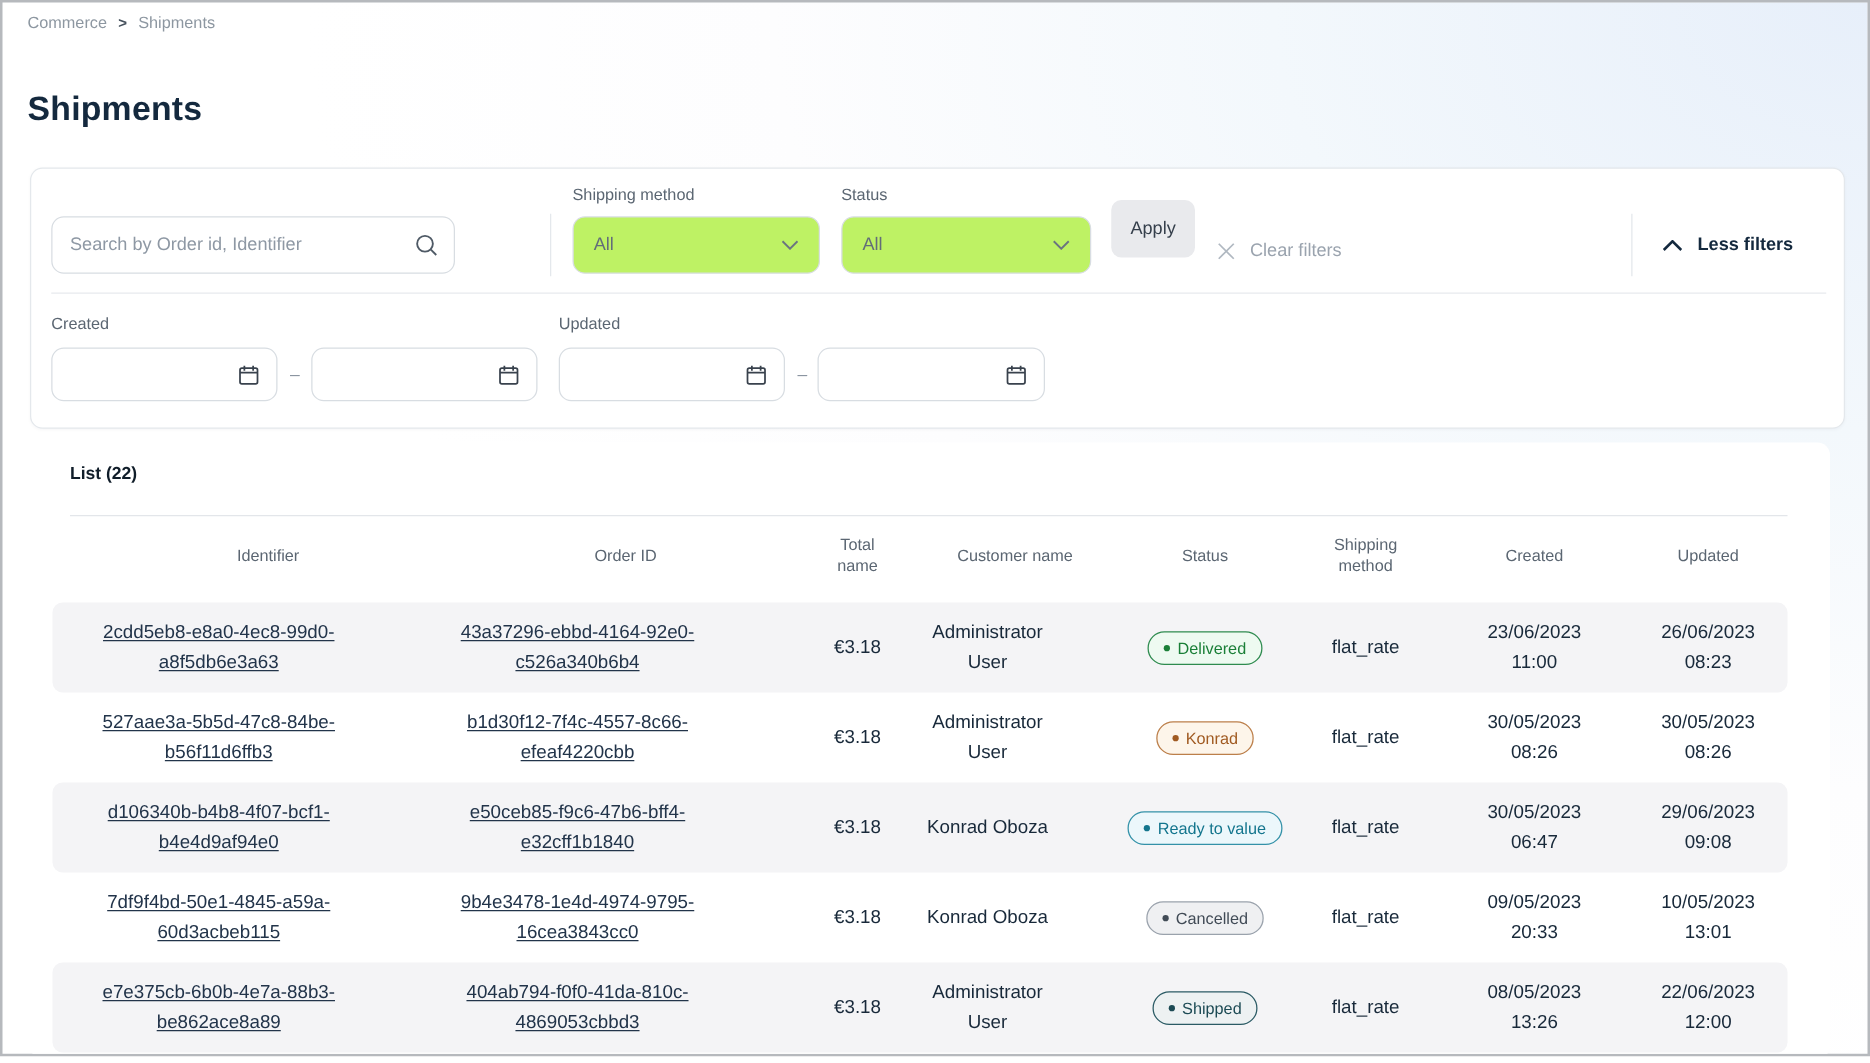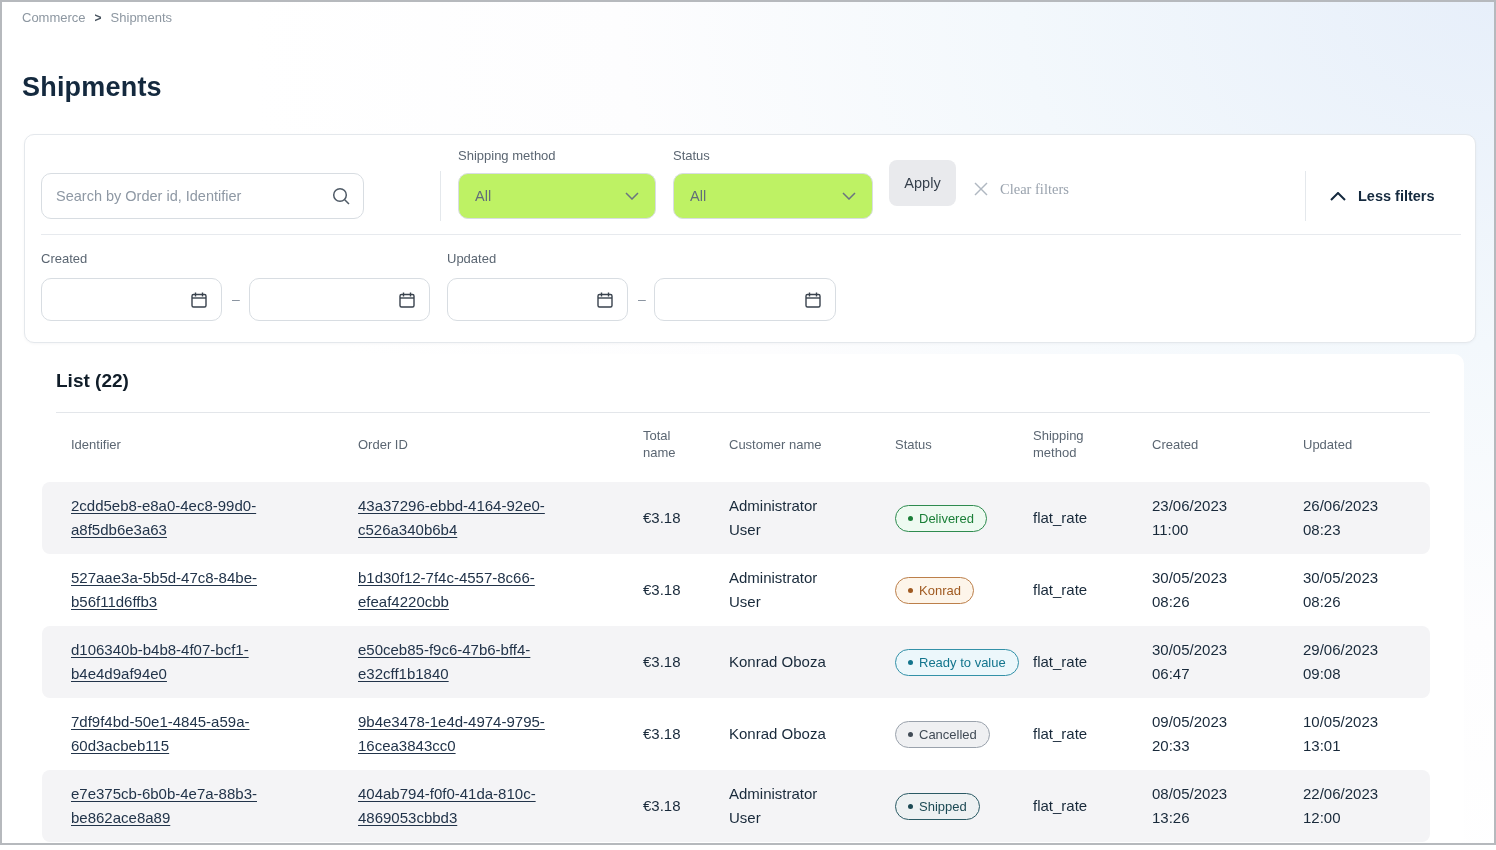--- a/index.html
+++ b/index.html
@@ -29,41 +29,41 @@
     font-family:"Liberation Sans","DejaVu Sans",sans-serif; background:#fff; }
   .search-input::placeholder{ color:#8e98a4; }
   .search-icon{ position:absolute; right:13px; top:13px; }
   .vdiv{ position:absolute; top:36px; width:1px; height:50px; background:#e4e8ec; }
   .select{ position:absolute; top:38px; height:46px; border:1px solid #d8dde2; border-radius:10px;
     background:#bef264; display:flex; align-items:center; justify-content:space-between;
     padding:0 16px; font-size:14.5px; color:#626d79; cursor:pointer; }
   .apply-btn{ position:absolute; left:864px; top:25px; width:67px; height:46px;
     background:#e9eaed; color:#353f4b; border:none; border-radius:8px; font-size:14.5px;
     font-family:"Liberation Sans","DejaVu Sans",sans-serif; cursor:pointer; }
-  .clear-btn{ position:absolute; left:948px; top:31px; height:46px; display:flex; align-items:center;
+  .clear-btn{ position:absolute; left:948px; top:43px; height:46px; display:flex; align-items:center;
     gap:11px; color:#9aa3ae; font-size:14.5px; cursor:pointer; background:none; border:none;
-    font-family:Liberation Serif, serif; }
+    font-family:Liberation Sans, sans-serif; }
   .less-filters{ position:absolute; left:1305px; top:38px; height:46px; display:flex;
     align-items:center; gap:12px; color:#14293e; font-size:14.5px; font-weight:700; cursor:pointer; }
   .hdiv{ position:absolute; left:16px; top:99px; width:1420px; height:1px; background:#e7eaee; }
   .date-input{ position:absolute; top:143px; height:43px; border:1px solid #d8dde2; border-radius:10px;
     background:#fff; display:flex; align-items:center; justify-content:flex-end; padding-right:13px; }
   .date-input input{ position:absolute; left:0; top:0; width:100%; height:100%; border:none;
     border-radius:10px; outline:none; background:transparent; padding:0 40px 0 14px;
     font-size:14px; color:#22313f; font-family:"Liberation Sans","DejaVu Sans",sans-serif;}
   .range-dash{ position:absolute; top:156px; font-size:14px; color:#8b95a1; }
 
   
   .list-card{ position:absolute; left:22px; top:352px; width:1440px; height:493px;
     background:#fff; border-radius:10px; }
-  .list-title{ position:absolute; left:32px; top:16px; font-size:19px; font-weight:700; color:#101d29; }
+  .list-title{ position:absolute; left:32px; top:16px; font-size:14px; font-weight:700; color:#101d29; }
   .list-hdiv{ position:absolute; left:32px; top:58px; width:1374px; height:1px; background:#e3e6ea; }
 
   .tgrid{ display:grid; grid-template-columns:287px 285px 86px 166px 138px 119px 151px 1fr;
-    align-items:center; padding-left:29px; }
+    align-items:center; padding-left:29px;text-align:center; }
   .thead{ position:absolute; left:18px; top:68px; width:1388px; height:44px; }
   .thead .th{ font-size:13px; color:#5b6672; line-height:17px; }
   .th-inner-narrow{ display:inline-block; max-width:46px; }
   .th-inner-med{ display:inline-block; max-width:64px; }
 
   .trow{ position:absolute; left:18px; width:1388px; height:72px; border-radius:8px; }
   .trow.alt{ background:#f4f4f6; }
   .cell{ font-size:15px; color:#18293a; line-height:24px; }
   .cell a{ color:#22344a; text-decoration:underline; text-underline-offset:2px; }
   .id-cell{ max-width:208px; word-wrap:break-word; }

